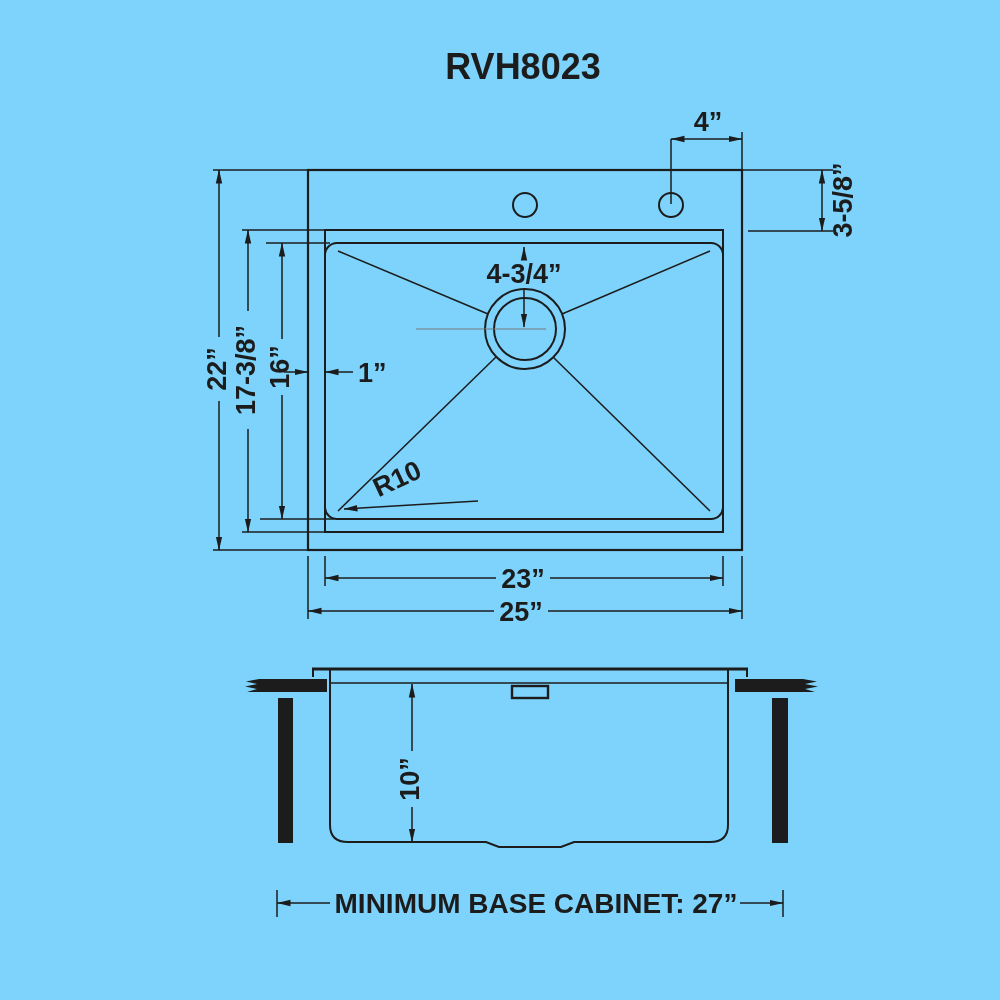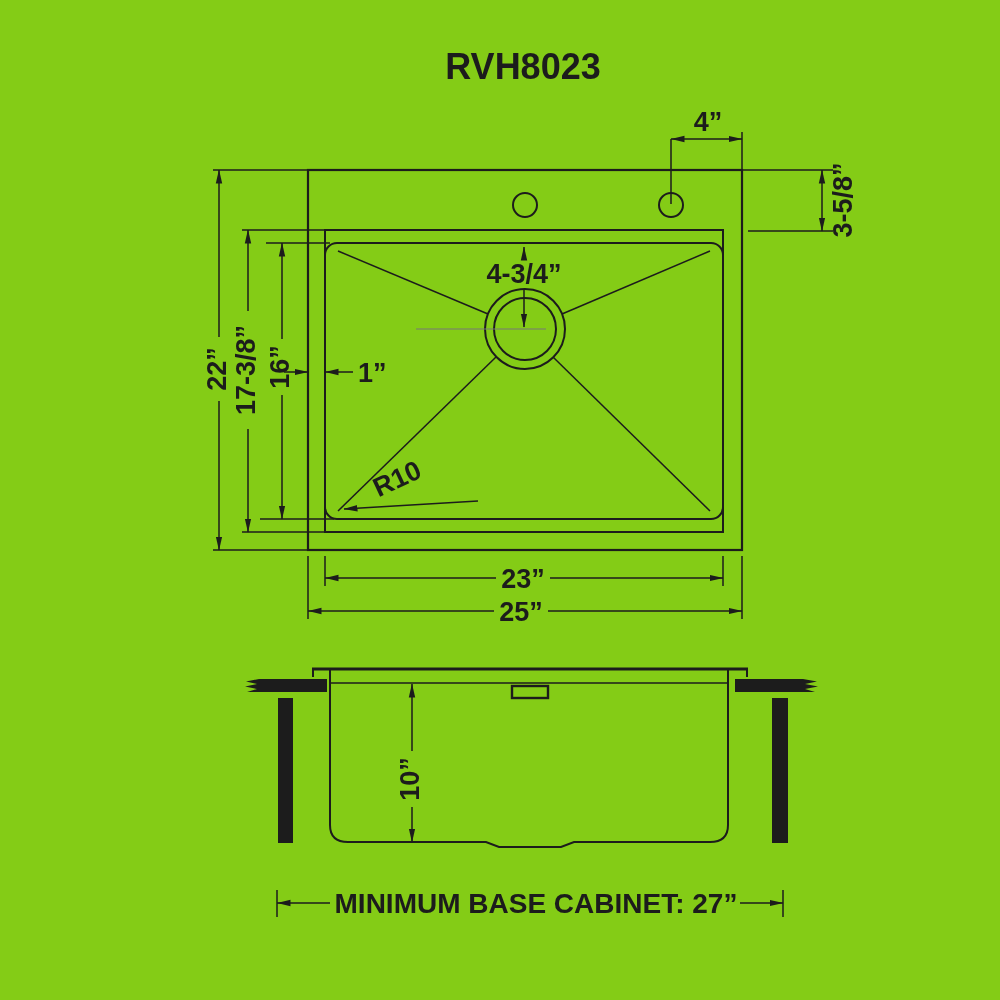--- a/index.html
+++ b/index.html
@@ -1,16 +1,16 @@
 <!DOCTYPE html>
 <html><head>
 <meta charset="utf-8">
 <style>
   html,body{margin:0;padding:0;background:#fff;}
-  .page{position:relative;width:1000px;height:1000px;background:#84cc16;overflow:hidden;
+  .page{position:relative;width:1000px;height:1000px;background:#7dd3fc;overflow:hidden;
         font-family:"Liberation Sans",sans-serif;}
   svg{position:absolute;left:0;top:0;}
   text{fill:#1c1c1c;font-family:"Liberation Sans",sans-serif;font-weight:bold;}
   .t-title{font-size:36px;}
   .t-dim{font-size:27px;}
   .t-note{font-size:28px;}
   .ln{stroke:#1c1c1c;fill:none;}
   .w-main{stroke-width:2.2;}
   .w-bowl{stroke-width:2;}
   .w-dim{stroke-width:1.5;}

